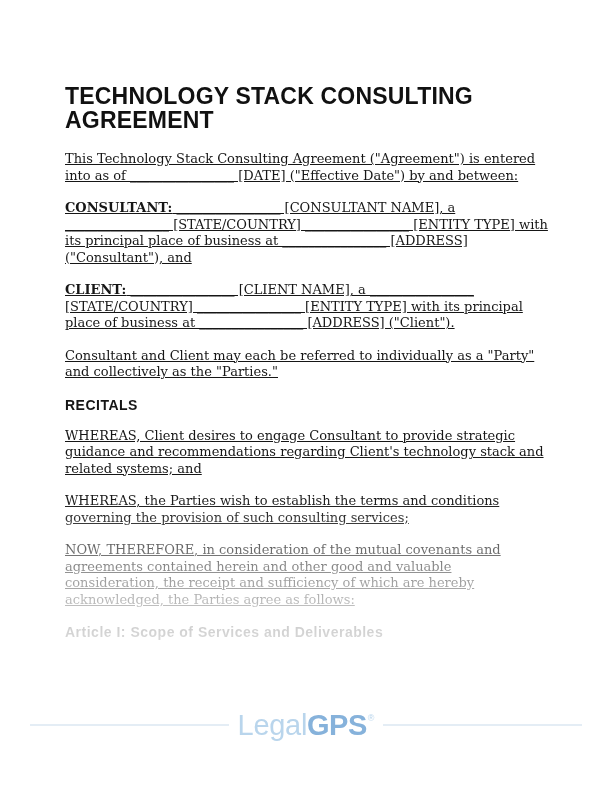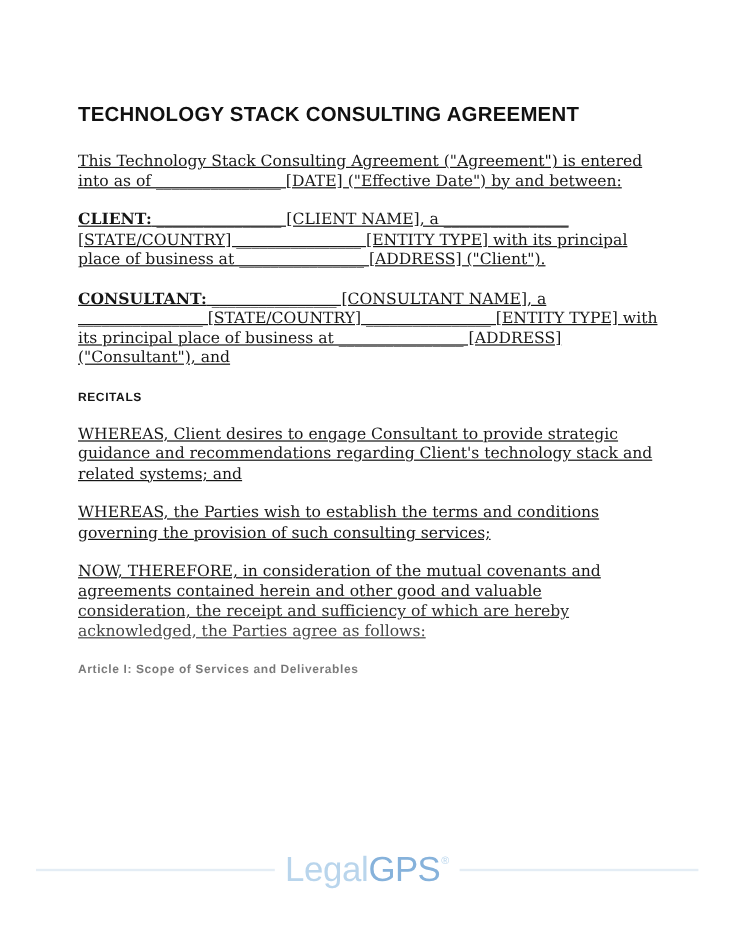--- a/index.html
+++ b/index.html
@@ -10,39 +10,39 @@
     overflow:hidden;
     font-family:"DejaVu Serif", serif;
   }
   .content{
     position:absolute;
     left:65px;top:84px;width:484px;
   }
   .doc-title{
     font-family:"Liberation Sans", sans-serif;
     font-weight:bold;
-    font-size:17px;
+    font-size:23px;
     line-height:24px;
     color:#111111;
     max-width:420px;
     margin:0 0 19px 0;
     letter-spacing:0.2px;
   }
   p.body{
     font-size:13px;
     line-height:16.5px;
     color:#161616;
     margin:0 0 16px 0;
     text-decoration:underline;
   }
   p.body strong{font-weight:bold;}
   .section-heading{
     font-family:"Liberation Sans", sans-serif;
     font-weight:bold;
-    font-size:10px;
+    font-size:14px;
     line-height:16px;
     letter-spacing:0.5px;
     color:#161616;
     margin:0 0 15px 0;
   }
   .fade-overlay{
     position:absolute;
     left:0;top:495px;width:612px;height:210px;
     pointer-events:none;
     background:linear-gradient(to bottom,
@@ -64,42 +64,43 @@
     flex:1;height:2px;
     background:var(--brand-rule,#e4edf5);
   }
   .brand-logo{
     font-family:"Liberation Sans", sans-serif;
     font-size:29px;line-height:1;
     white-space:nowrap;
     display:flex;align-items:baseline;
   }
   .logo-light{color:var(--brand-light,#b9d5ec);font-weight:400;letter-spacing:-0.3px;}
-  .logo-bold{color:var(--brand-bold,#86b2db);font-weight:400;letter-spacing:-0.5px;}
+  .logo-bold{color:var(--brand-bold,#86b2db);font-weight:700;letter-spacing:-0.5px;}
   .logo-reg{
     color:var(--brand-light,#b9d5ec);
     font-size:9px;line-height:1;
     position:relative;top:-14px;margin-left:1px;
   }
 </style>
 </head>
 <body>
 
 <div class="page">
 
   <div class="content">
 
     <h1 class="doc-title">TECHNOLOGY STACK CONSULTING AGREEMENT</h1>
 
     <p class="body">This Technology Stack Consulting Agreement ("Agreement") is entered into as of ________________ [DATE] ("Effective Date") by and between:</p>
 
+    <p class="body"><strong>CONSULTANT:</strong><span> ________________ [CONSULTANT NAME], a ________________ [STATE/COUNTRY] ________________ [ENTITY TYPE] with its principal place of business at ________________ [ADDRESS] ("Consultant"), and</span></p>
+
     <p class="body"><strong>CLIENT:</strong><span> ________________ [CLIENT NAME], a ________________ [STATE/COUNTRY] ________________ [ENTITY TYPE] with its principal place of business at ________________ [ADDRESS] ("Client").</span></p>
 
-    <p class="body"><strong>CONSULTANT:</strong><span> ________________ [CONSULTANT NAME], a ________________ [STATE/COUNTRY] ________________ [ENTITY TYPE] with its principal place of business at ________________ [ADDRESS] ("Consultant"), and</span></p>
-
+    <p class="body">Consultant and Client may each be referred to individually as a "Party" and collectively as the "Parties."</p>
 
     <h2 class="section-heading">RECITALS</h2>
 
 
     <p class="body">WHEREAS, Client desires to engage Consultant to provide strategic guidance and recommendations regarding Client's technology stack and related systems; and</p>
 
     <p class="body">WHEREAS, the Parties wish to establish the terms and conditions governing the provision of such consulting services;</p>
 
     <p class="body">NOW, THEREFORE, in consideration of the mutual covenants and agreements contained herein and other good and valuable consideration, the receipt and sufficiency of which are hereby acknowledged, the Parties agree as follows:</p>
 

